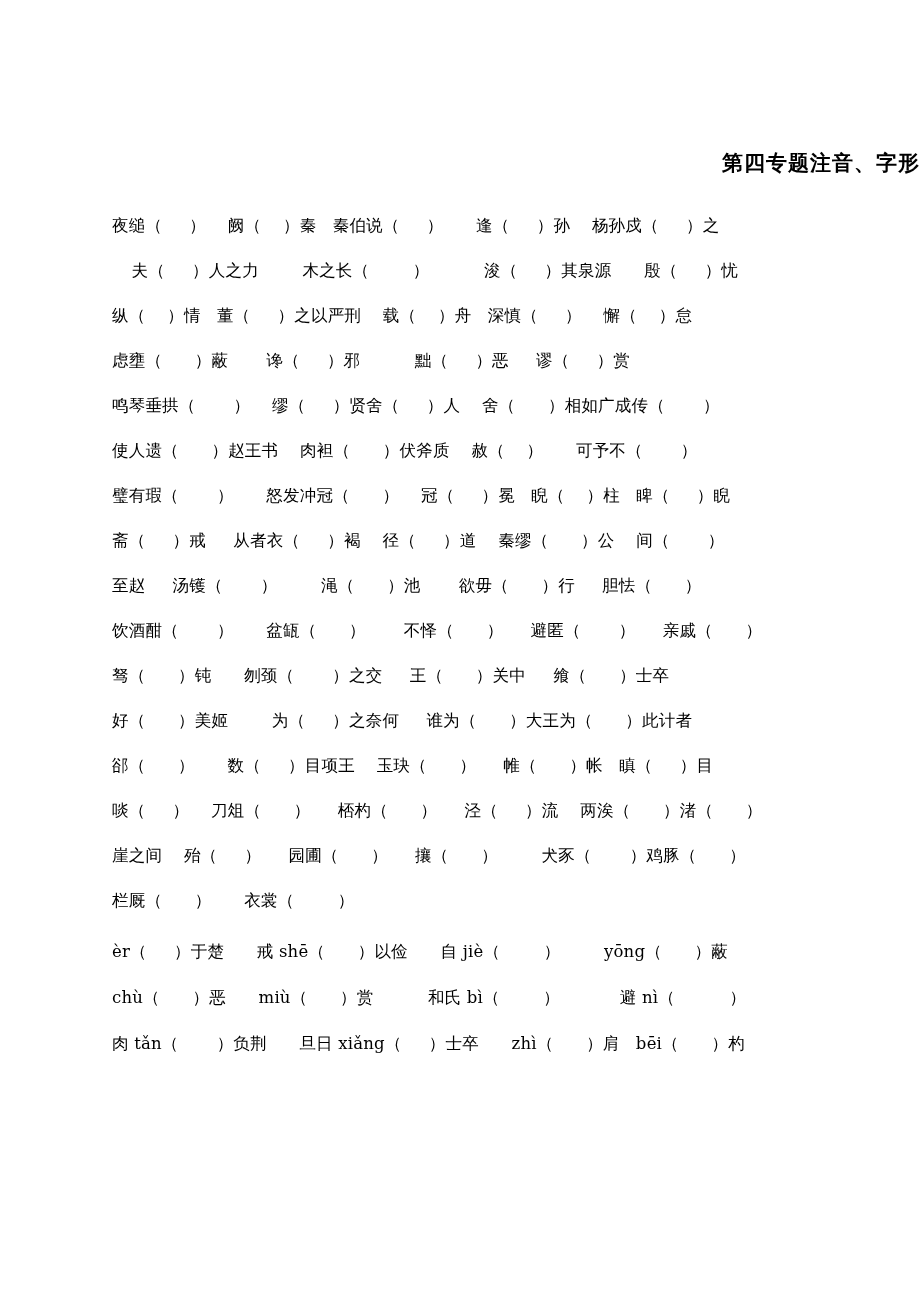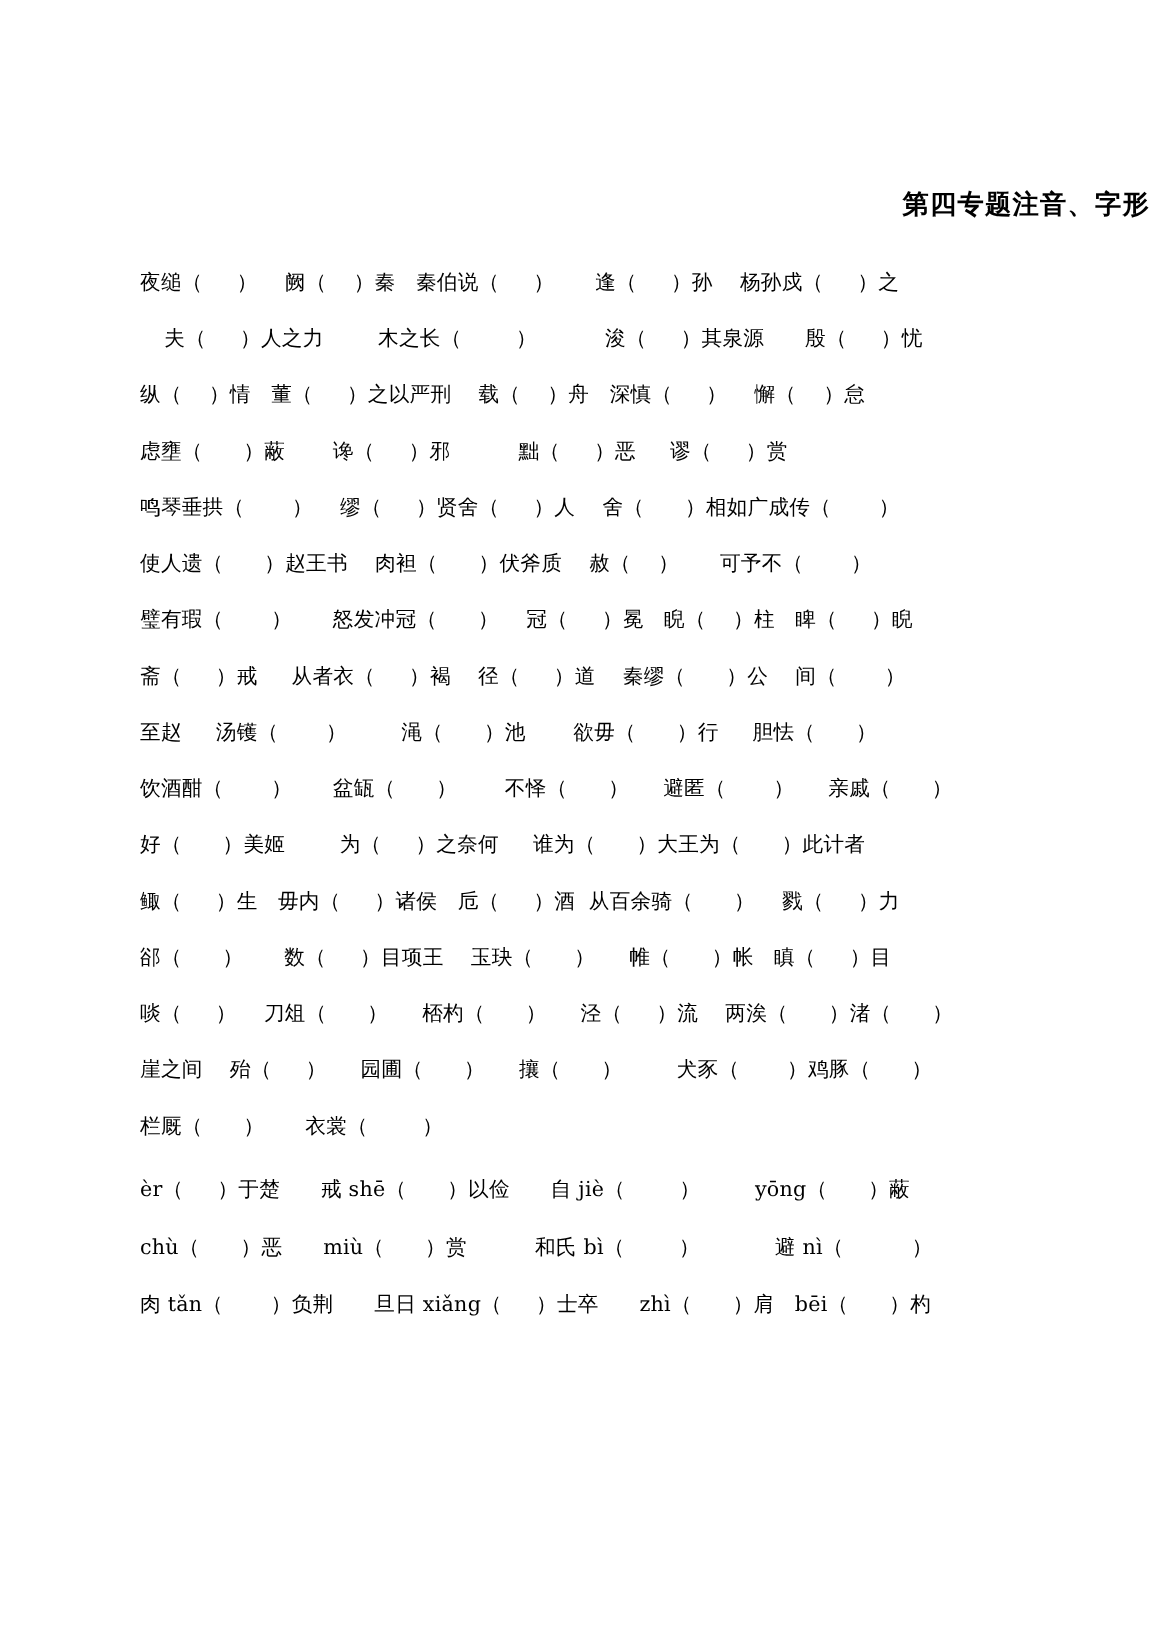--- a/index.html
+++ b/index.html
@@ -70,22 +70,22 @@
     <div class="line">夜缒（     ）    阙（    ）秦   秦伯说（     ）      逢（     ）孙    杨孙戍（     ）之</div>
     <div class="line indent"> 夫（     ）人之力        木之长（        ）          浚（     ）其泉源      殷（     ）忧</div>
     <div class="line">纵（    ）情   董（     ）之以严刑    载（    ）舟   深慎（     ）    懈（    ）怠</div>
     <div class="line">虑壅（      ）蔽       谗（     ）邪          黜（     ）恶     谬（     ）赏</div>
     <div class="line">鸣琴垂拱（       ）    缪（     ）贤舍（     ）人    舍（      ）相如广成传（       ）</div>
     <div class="line">使人遗（      ）赵王书    肉袒（      ）伏斧质    赦（    ）      可予不（       ）</div>
     <div class="line">璧有瑕（       ）      怒发冲冠（      ）    冠（     ）冕   睨（    ）柱   睥（     ）睨</div>
     <div class="line">斋（     ）戒     从者衣（     ）褐    径（     ）道    秦缪（      ）公    间（       ）</div>
     <div class="line">至赵     汤镬（       ）        渑（      ）池       欲毋（      ）行     胆怯（      ）</div>
     <div class="line">饮酒酣（       ）      盆缻（      ）       不怿（      ）     避匿（       ）     亲戚（      ）</div>
+    <div class="line">驽（      ）钝      刎颈（       ）之交     王（      ）关中     飨（      ）士卒</div>
     <div class="line">好（      ）美姬        为（     ）之奈何     谁为（      ）大王为（      ）此计者</div>
-    <div class="line">鲰（     ）生   毋内（     ）诸侯   卮（     ）酒  从百余骑（      ）    戮（     ）力</div>
     <div class="line">郤（      ）      数（     ）目项王    玉玦（      ）     帷（      ）帐   瞋（     ）目</div>
     <div class="line">啖（     ）    刀俎（      ）     桮杓（      ）     泾（     ）流    两涘（      ）渚（      ）</div>
     <div class="line">崖之间    殆（     ）     园圃（      ）     攘（      ）        犬豕（       ）鸡豚（      ）</div>
     <div class="line">栏厩（      ）      衣裳（        ）</div>
   </div>
 
   <div class="body-block pinyin-block">
     <div class="line pinyin">èr（     ）于楚      戒 shē（      ）以俭      自 jiè（        ）        yōng（      ）蔽</div>
     <div class="line pinyin">chù（      ）恶      miù（      ）赏          和氏 bì（        ）           避 nì（          ）</div>
     <div class="line pinyin">肉 tǎn（       ）负荆      旦日 xiǎng（     ）士卒      zhì（      ）肩   bēi（      ）杓</div>

